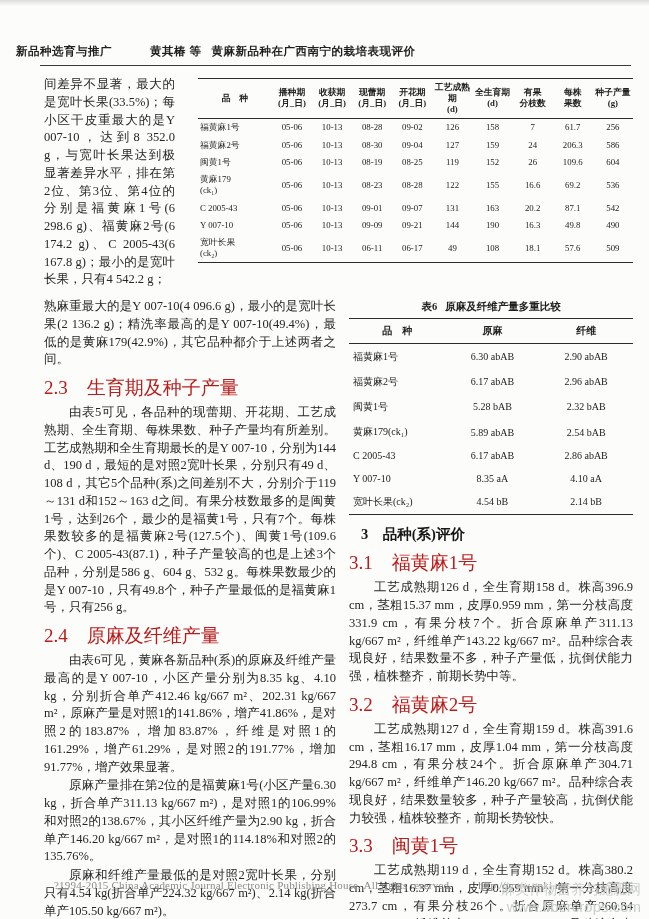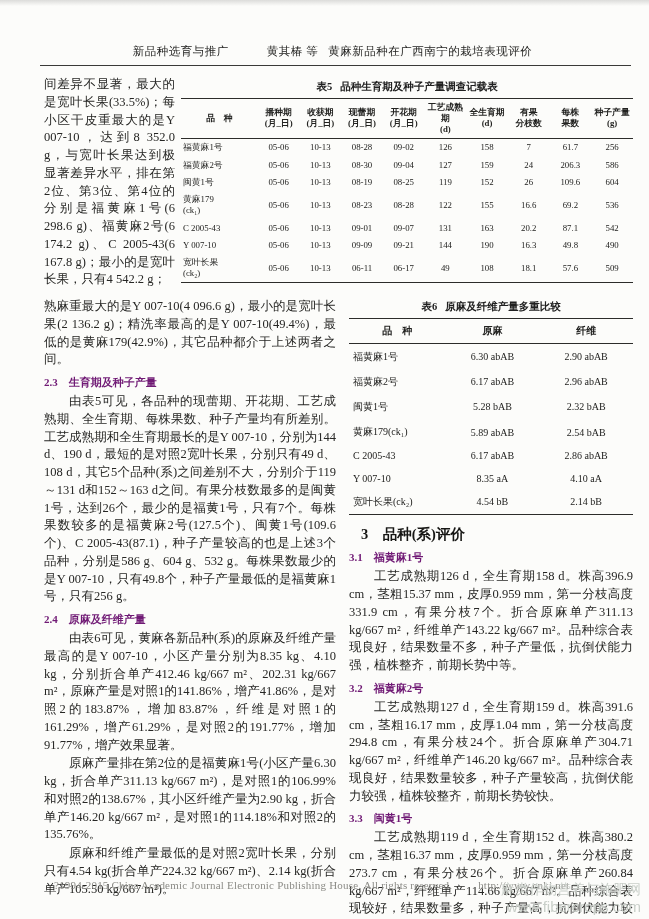--- a/index.html
+++ b/index.html
@@ -5,42 +5,42 @@
   html,body { margin:0; padding:0; background:#e9e9e7; }
   .page {
     position:relative; width:649px; height:919px; margin:0 auto;
     background:#fcfcfa; overflow:hidden;
     font-family:"Liberation Serif","DejaVu Serif",serif;
     color:#2a2a28;
   }
   .scan-top { position:absolute; top:0; left:0; width:100%; height:6px;
     background:linear-gradient(#dcdcda,#fcfcfa); }
   .running-head {
-    padding:44px 0 6px 16px; text-align:center;
-    font-size:11.5px; font-weight:normal; letter-spacing:.5px; color:#1f1f1d;
+    padding:44px 0 6px 16px; text-align:left;
+    font-size:11.5px; font-weight:bold; letter-spacing:.5px; color:#1f1f1d;
   }
   .running-head .gap-lg { display:inline-block; width:38px; }
   .running-head .gap-sm { display:inline-block; width:10px; }
   .head-rule { margin:0 18px 8px 40px; border-top:1.6px solid #3a3a38; }
 
-  .band-top { display:flex; gap:6px; padding:2px 16px 0 44px; min-height:192px;justify-content:space-between; }
+  .band-top { display:flex; gap:23px; padding:2px 16px 0 44px; min-height:192px;justify-content:space-between; }
   .narrow-col { flex:0 0 131px; }
   .t5-wrap { flex:1; padding-top:2px; }
 
   .band-main { display:flex; gap:13px; padding:8px 16px 0 44px; }
   .col-left { flex:0 0 292px; }
   .col-right { flex:1; }
 
   p.body-text {
     margin:0 0 1px 0; font-size:12.5px; line-height:1.42; text-align:justify;
     color:#262624;
   }
   p.indent { text-indent:2em; }
   .sec-heading {
-    margin:6px 0 3px 0; font-size:11px; font-weight:bold; color:#701a75;
+    margin:6px 0 3px 0; font-size:19px; font-weight:normal; color:#b91c1c;
   }
   .big-heading {
     margin:10px 0 4px 12px; font-size:14.5px; font-weight:bold; color:#161614;
   }
 
   .table-title {
     text-align:center; font-size:10.5px; font-weight:bold; margin:2px 0 4px 0;
     color:#202020;
   }
   .table-title .tlabel { margin-right:8px; }
@@ -91,23 +91,20 @@
   <div class="running-head">
     <span>新品种选育与推广</span><span class="gap-lg"></span><span>黄其椿 等</span><span class="gap-sm"></span><span>黄麻新品种在广西南宁的栽培表现评价</span>
   </div>
   <div class="head-rule"></div>
 
   <div class="band-top">
     <div class="narrow-col">
       <p class="body-text">间差异不显著，最大的是宽叶长果(33.5%)；每小区干皮重最大的是Y 007-10，达到8 352.0 g，与宽叶长果达到极显著差异水平，排在第2位、第3位、第4位的分别是福黄麻1号(6 298.6 g)、福黄麻2号(6 174.2 g)、C 2005-43(6 167.8 g)；最小的是宽叶长果，只有4 542.2 g；</p>
     </div>
     <div class="t5-wrap">
-      <div class="table-title">
-        <span class="tlabel">表5</span><span>品种生育期及种子产量调查记载表</span>
-      </div>
       <table class="sci-table t5">
         <colgroup>
             <col class="c-name">
             <col>
             <col>
             <col>
             <col>
             <col>
             <col>
             <col>

